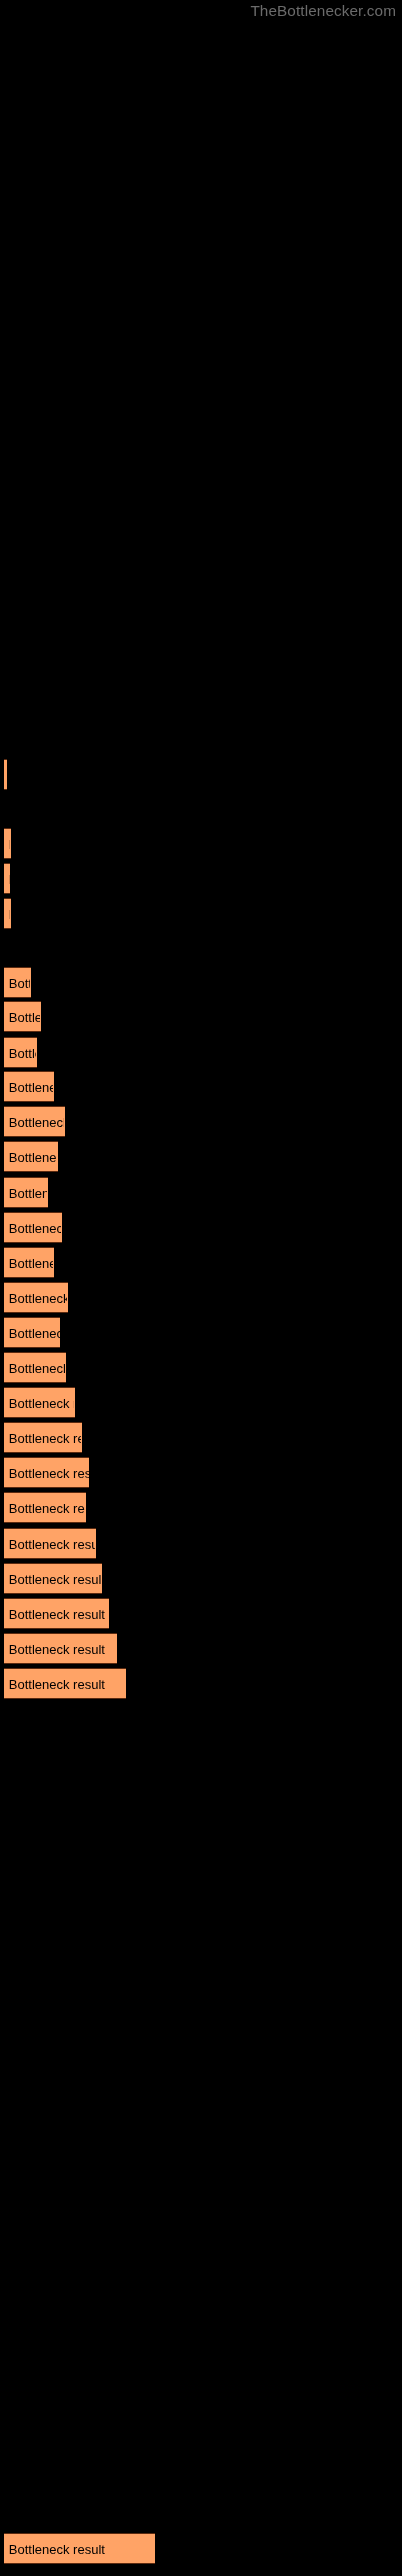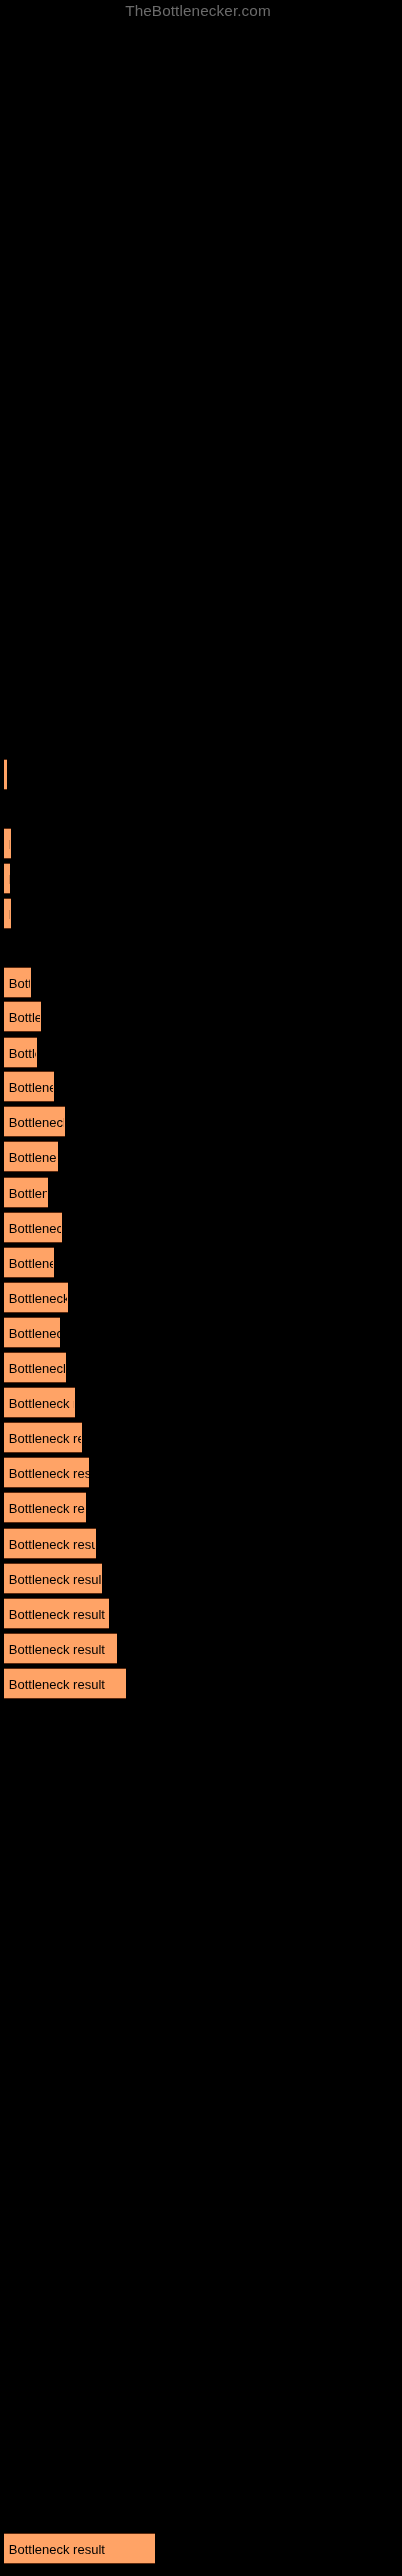--- a/index.html
+++ b/index.html
@@ -14,21 +14,21 @@
     overflow: hidden;
     font-family: "Liberation Sans", sans-serif;
     -webkit-font-smoothing: antialiased;
   }
 
   #watermark {
     position: absolute;
     top: 0px;
     left: 0px;
     width: 396px;
-    text-align: center;
+    text-align: right;
     font-size: 15.3px;
     line-height: 22px;
     color: #6b6b6b;
     letter-spacing: 0.1px;
     white-space: nowrap;
     user-select: none;
   }
 
   #plot {
     position: absolute;

